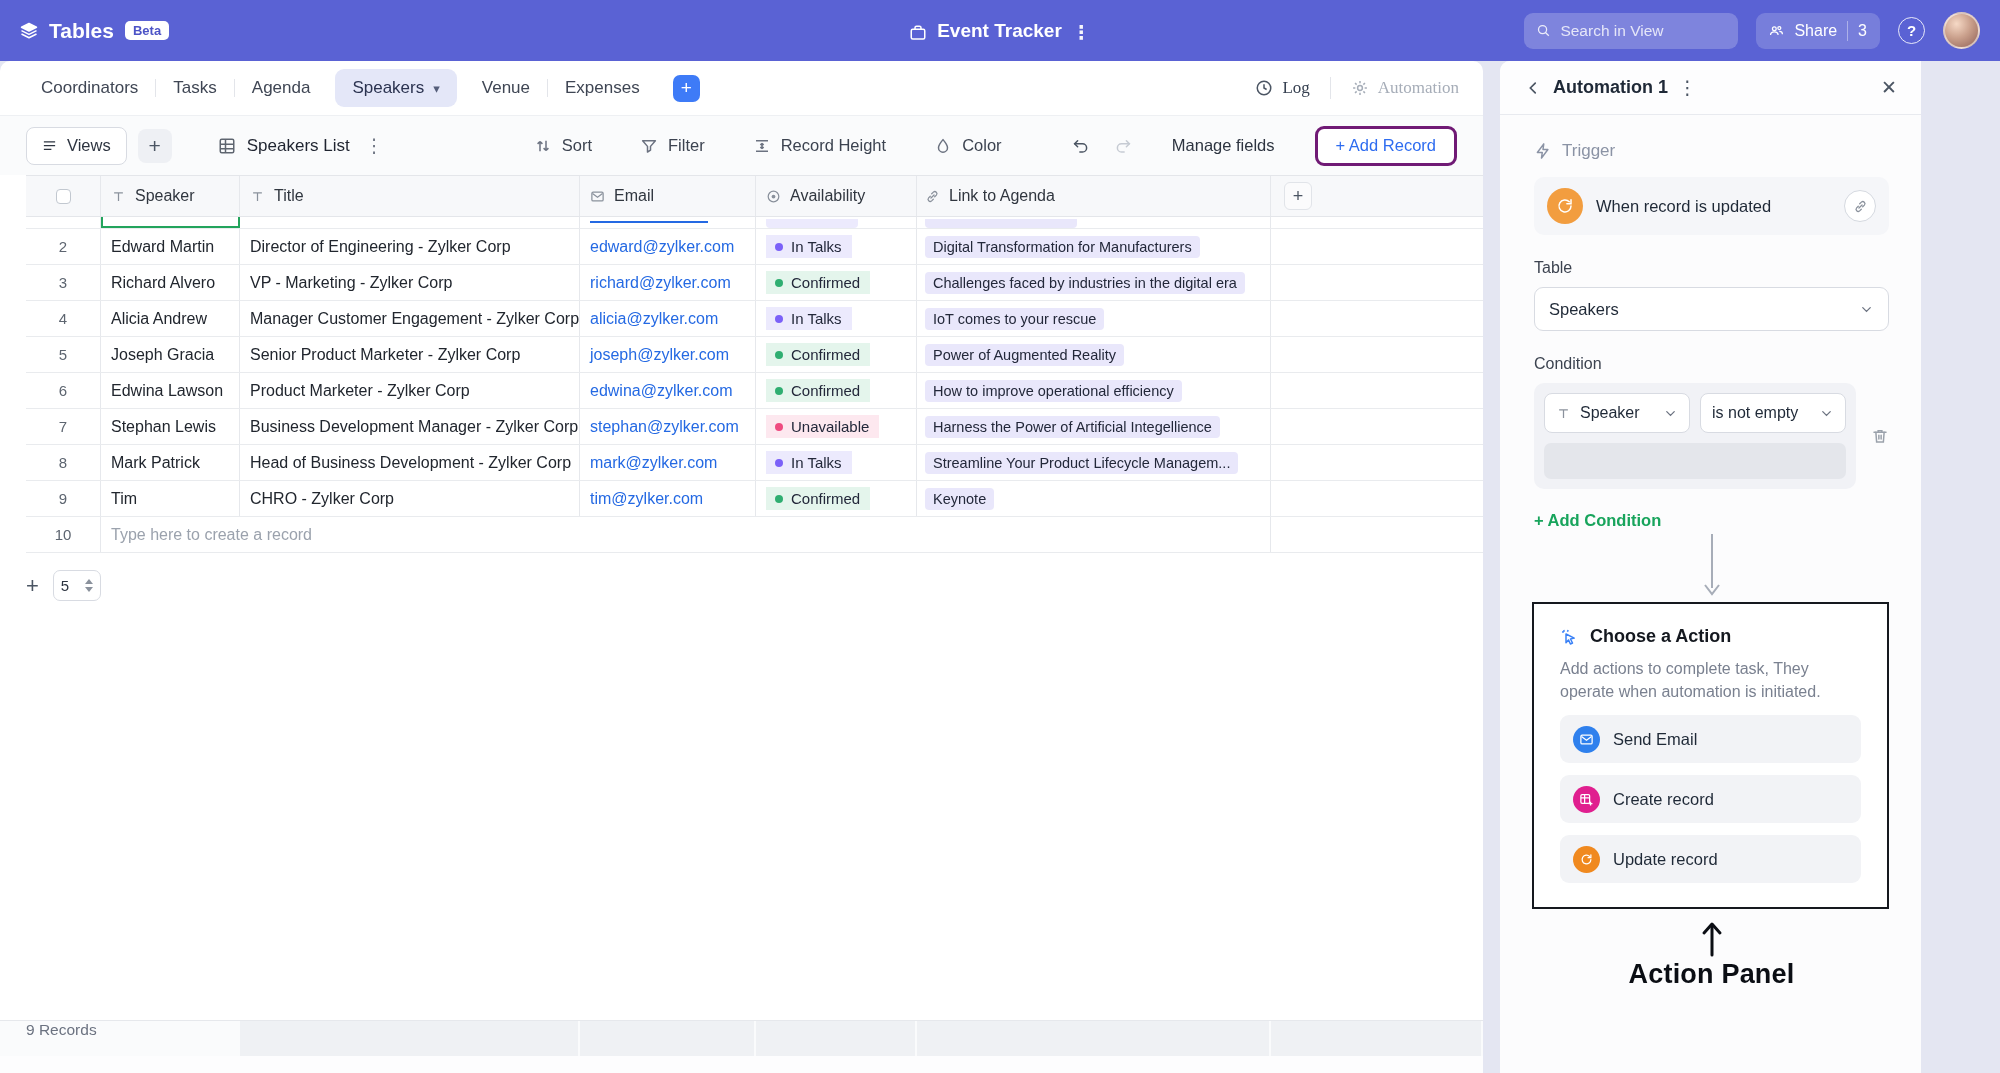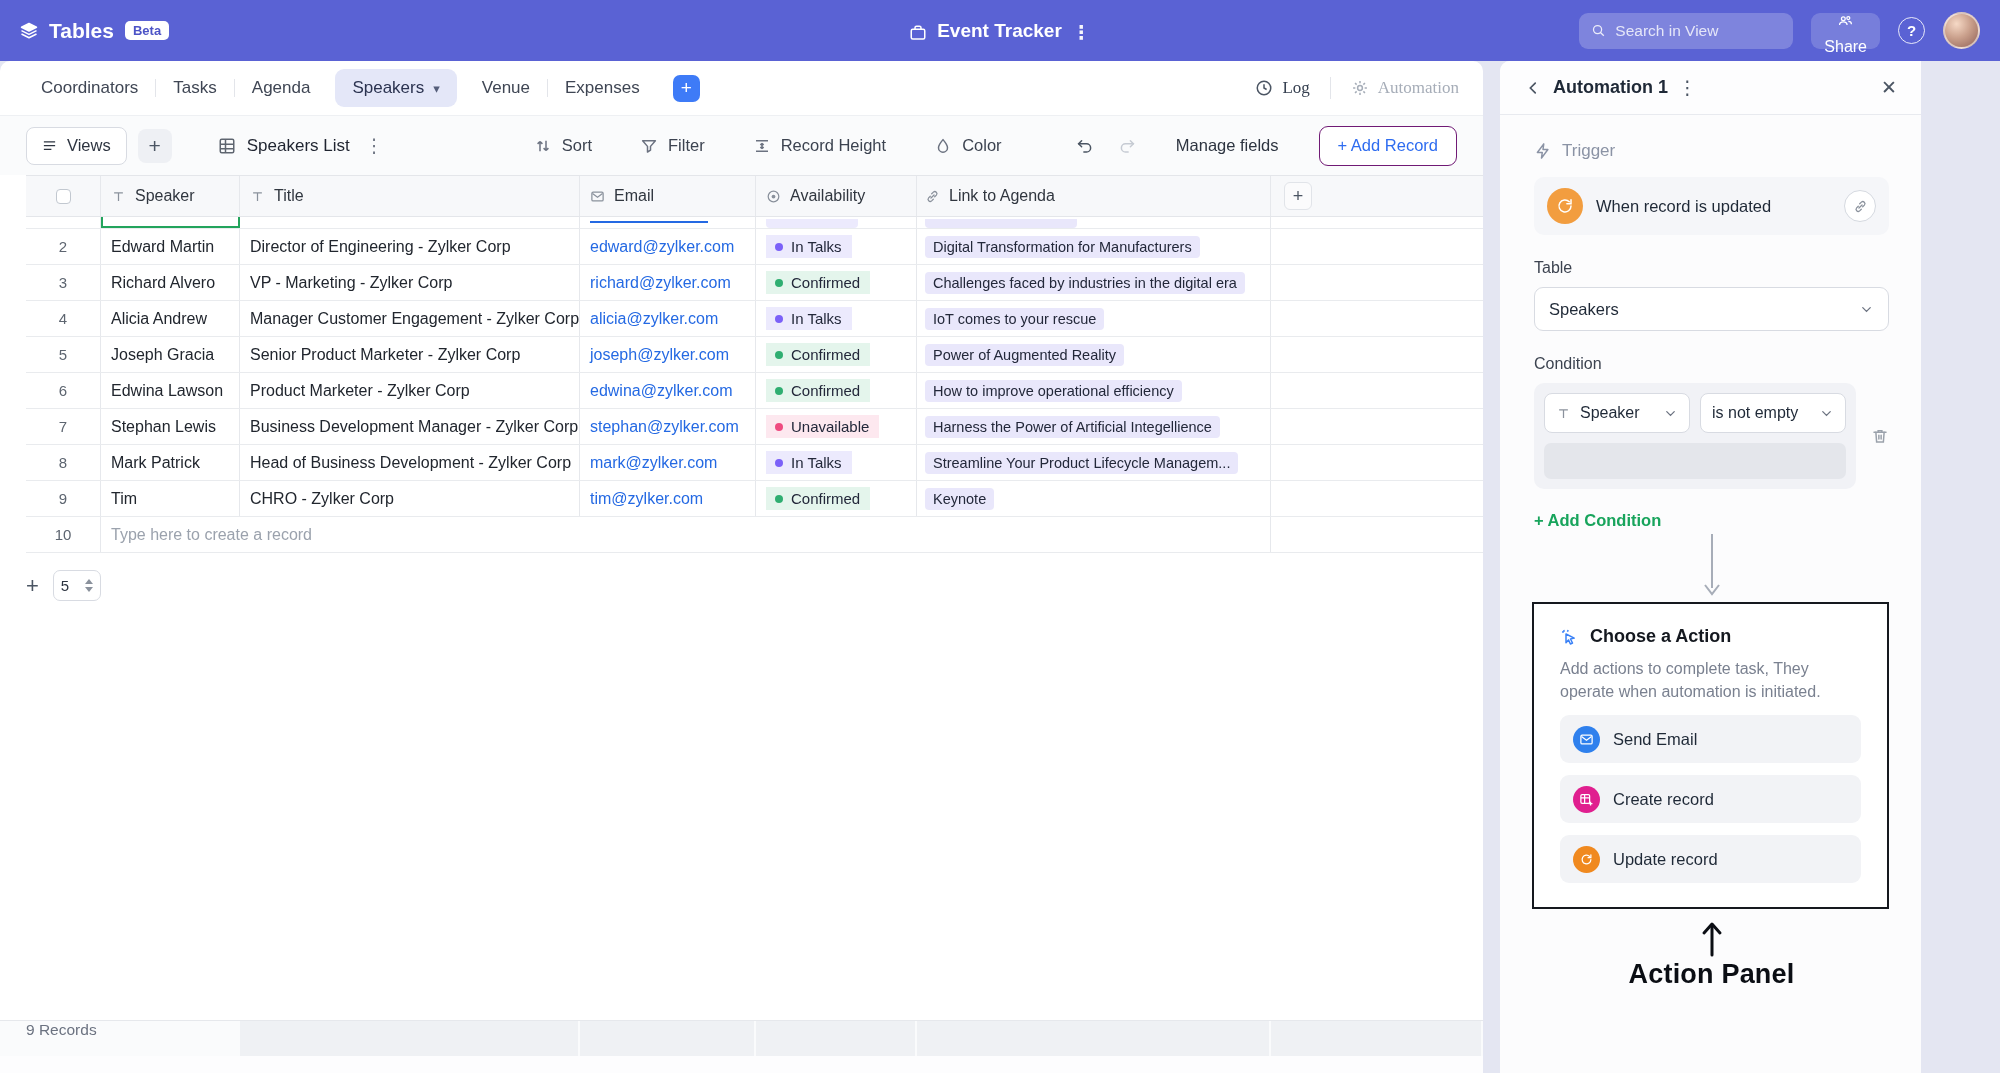--- a/index.html
+++ b/index.html
@@ -13,21 +13,21 @@
   .topbar { height: 61px; background: #5a62d4; display: flex; align-items: center; padding: 0 20px; color: #fff; }
   .tb-left { display: flex; align-items: center; gap: 11px; flex: 1; }
   .app-name { font-size: 21px; font-weight: bold; }
   .beta { background: #fff; color: #4c53c6; font-size: 13px; font-weight: bold; padding: 2px 8px; border-radius: 5px; }
   .tb-center { display: flex; align-items: flex-end; gap: 10px; font-size: 19px; font-weight: 600; }
   .tb-right { flex: 1; display: flex; align-items: center; justify-content: flex-end; gap: 18px; }
   .kebab { font-size: 19px; line-height: 1; opacity: .95; cursor: default; }
   .search-pill { width: 214px; height: 36px; background: rgba(255,255,255,.22); border-radius: 9px; display: flex; align-items: center; gap: 9px; padding: 0 12px; }
   .search-pill input { background: transparent; border: 0; outline: 0; color: #000000; font-size: 15.5px; width: 100%; font-family: inherit; }
   .search-pill input::placeholder { color: rgba(255,255,255,.8); }
-  .share-btn { height: 36px; border-radius: 9px; background: rgba(255,255,255,.18); display: flex; align-items: center; padding: 0 13px; gap: 10px; font-size: 16px; flex-direction: column; }
+  .share-btn { height: 36px; border-radius: 9px; background: rgba(255,255,255,.18); display: flex; align-items: center; padding: 0 13px; gap: 10px; font-size: 16px; }
   .share-div { width: 1px; height: 20px; background: rgba(255,255,255,.4); }
   .help-circle { width: 27px; height: 27px; border-radius: 50%; border: 1.5px solid rgba(255,255,255,.85); display: flex; align-items: center; justify-content: center; font-size: 15px; font-weight: bold; }
   .avatar { width: 37px; height: 37px; border-radius: 50%; background: radial-gradient(circle at 35% 30%, #f6d9c6 0%, #caa08c 45%, #8e5f55 100%); border: 2px solid rgba(255,255,255,.55); }
 
   
   .workarea { display: flex; height: 1012px; }
   .main { width: 1483px; background: #fff; border-radius: 10px 10px 0 0; display: flex; flex-direction: column; }
   .gap-strip { width: 17px; }
   .panel { width: 421px; background: #fcfcfd; border-radius: 10px 0 0 0; display: flex; flex-direction: column; }
 
@@ -49,21 +49,21 @@
   .add-view-btn { width: 34px; height: 34px; border-radius: 8px; background: #eef0f4; color: #4b5563; font-size: 21px; display: flex; align-items: center; justify-content: center; margin-left: 11px; cursor: pointer; }
   .viewname-group { display: flex; align-items: center; gap: 11px; margin-left: 46px; font-size: 17px; color: #1f2430; }
   .viewname-group .kebab { color: #6b7280; margin-left: 4px; }
   .tool-group { display: flex; align-items: center; gap: 48px; margin-left: 150px; }
   .tool-item { display: flex; align-items: center; gap: 10px; font-size: 16.5px; color: #3c4350; cursor: pointer; }
   .tool-item .ic { color: #6b7280; }
   .history { margin-left: auto; display: flex; align-items: center; gap: 24px; }
   .undo { color: #4b5563; cursor: pointer; }
   .redo { color: #c6cbd3; cursor: default; }
   .manage-fields { margin-left: 40px; font-size: 16.5px; color: #2d3440; cursor: pointer; }
-  .add-record-btn { margin-left: 40px; height: 40px; padding: 0 18px; border: 1px solid #701a75; color: #2e6cf0; border-radius: 9px; font-size: 16.5px; background: #fff; display: flex; align-items: center; font-weight: 500; cursor: pointer; }
+  .add-record-btn { margin-left: 40px; height: 40px; padding: 0 18px; border: 3px solid #701a75; color: #2e6cf0; border-radius: 9px; font-size: 16.5px; background: #fff; display: flex; align-items: center; font-weight: 500; cursor: pointer; }
 
   
   .gridwrap { margin-left: 26px; }
   .grid-header { display: flex; height: 42px; background: #f7f8fa; border-top: 1px solid #e4e6ea; border-bottom: 1px solid #e4e6ea; font-size: 16px; color: #30363f; align-items: stretch; }
   .gh-cell, .cell { display: flex; align-items: center; padding: 0 10px; border-right: 1px solid #e6e8ec; overflow: hidden; white-space: nowrap; }
   .gh-cell { gap: 9px; }
   .gh-cell .ic-sm { color: #8a919c; }
   .w-num { width: 75px; justify-content: center; }
   .w-speaker { width: 139px; }
   .w-title { width: 340px; }

